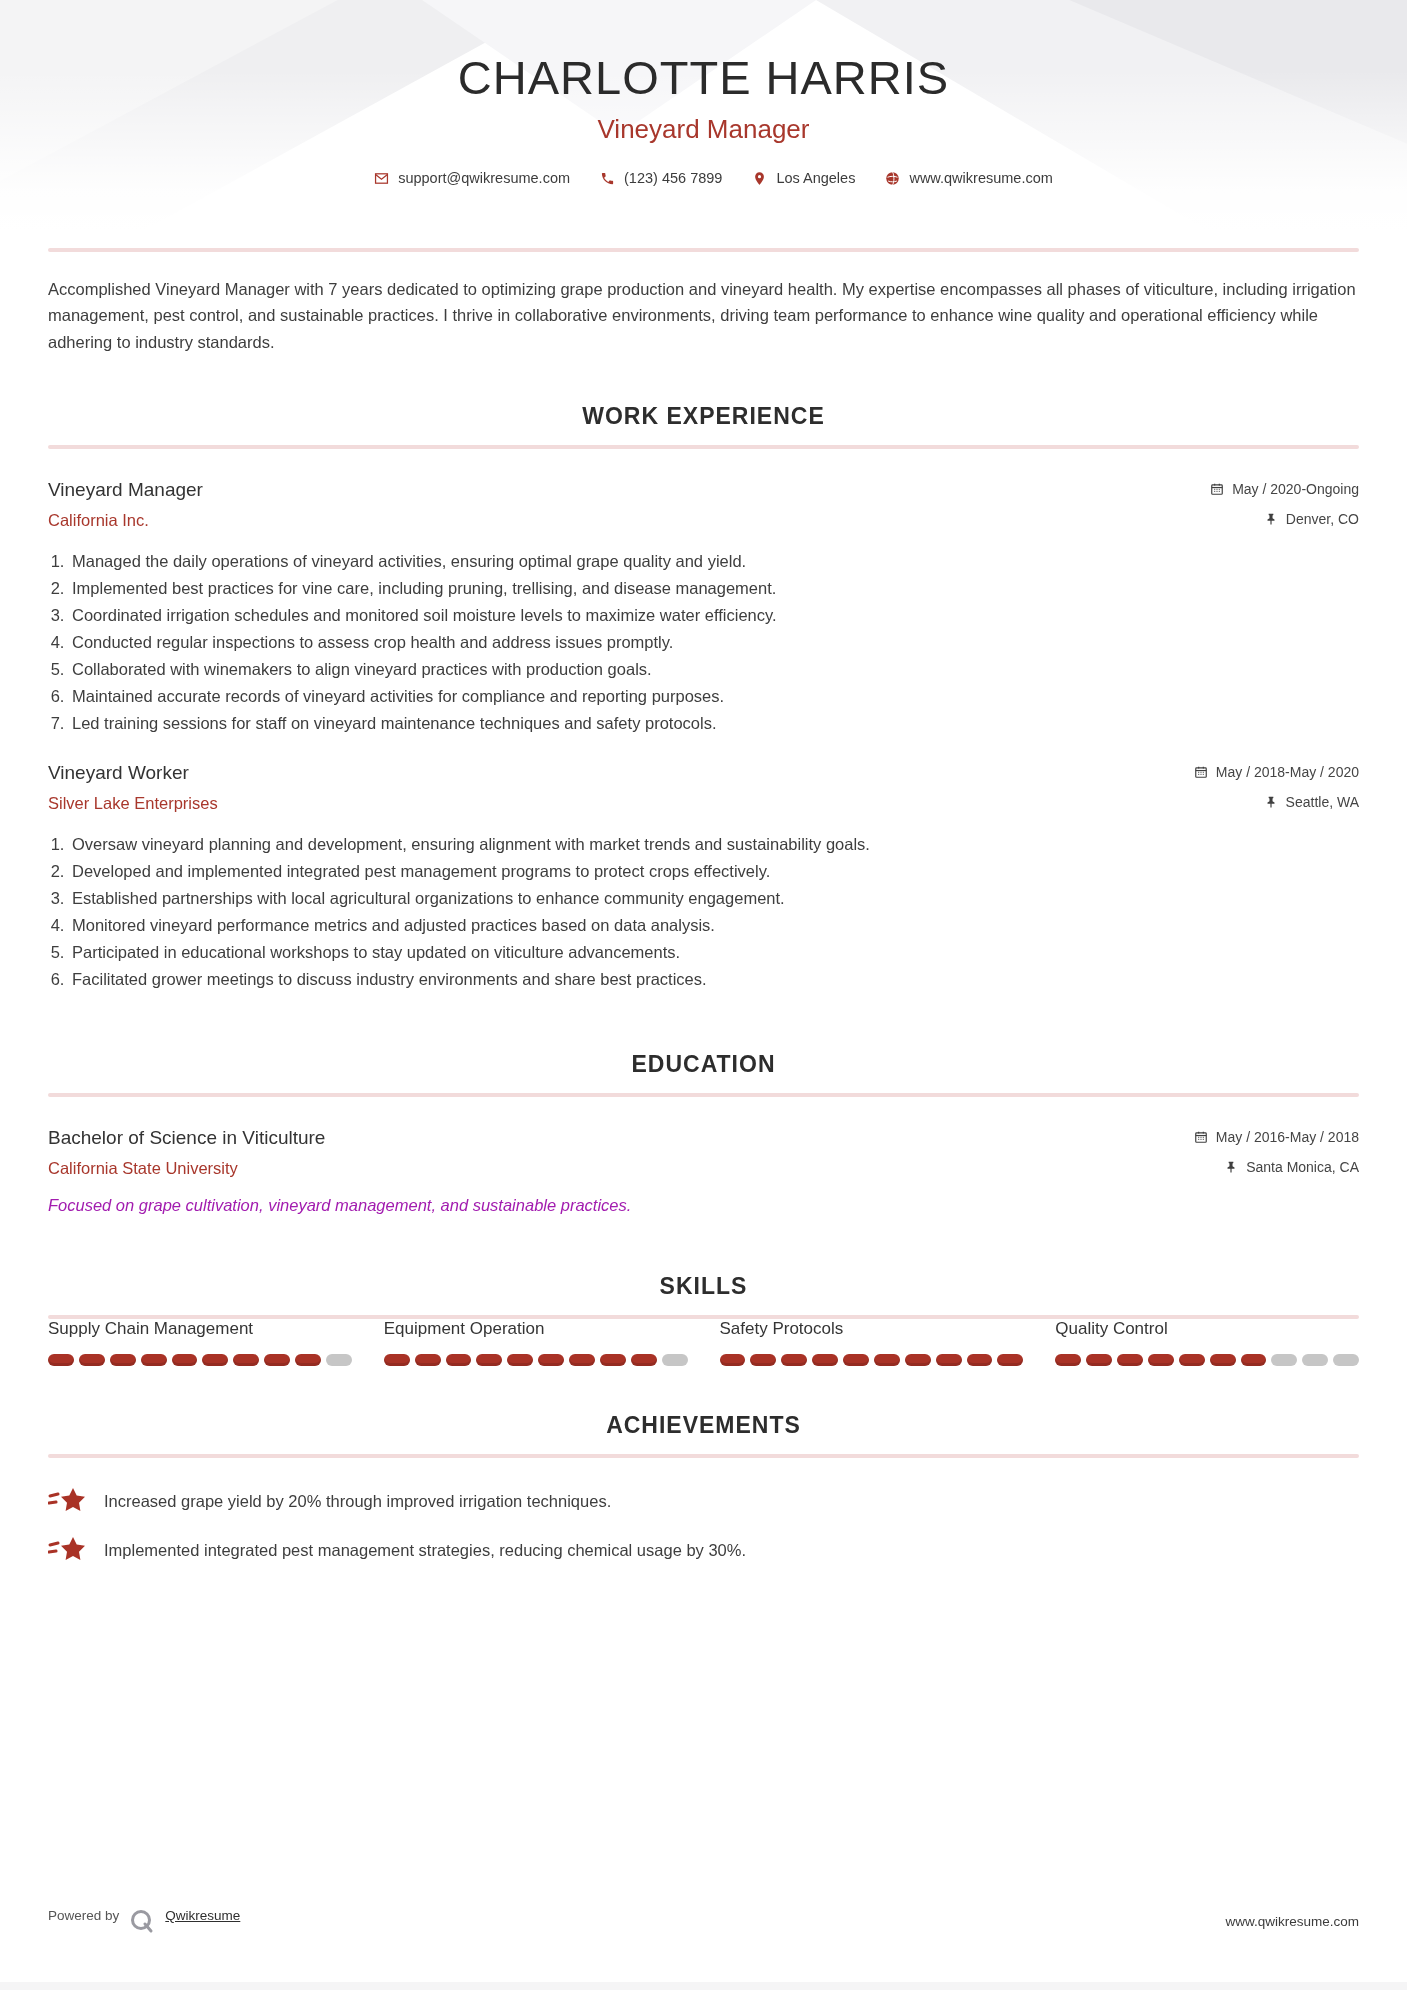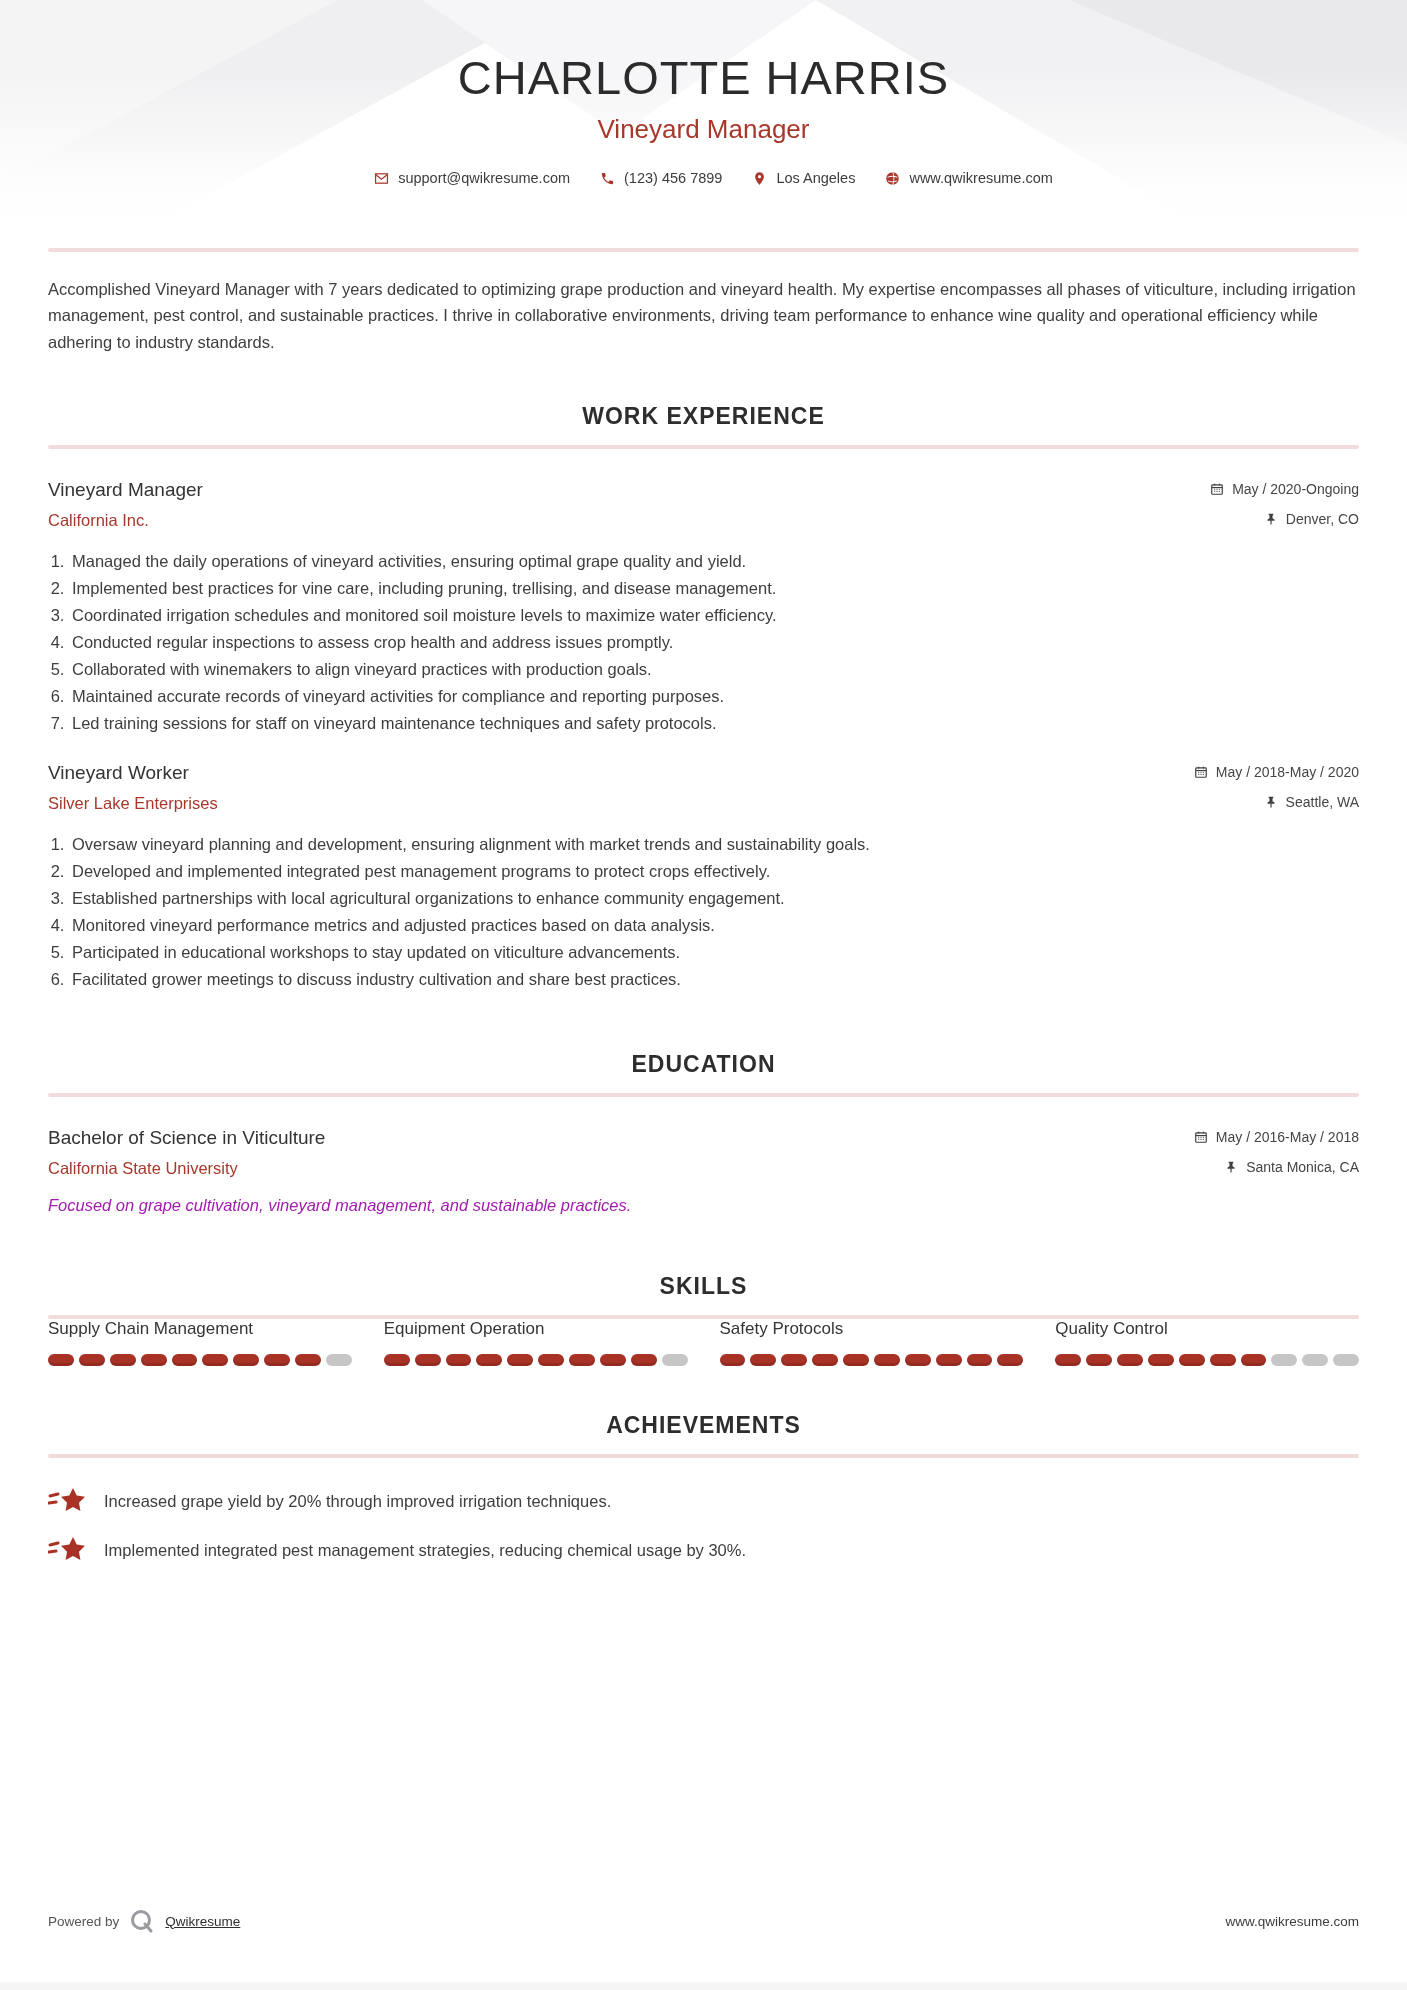--- a/index.html
+++ b/index.html
@@ -79,21 +79,21 @@
   .ach-row{display:flex;align-items:center;gap:18px;margin-bottom:17px;}
   .ach-icon{display:inline-flex;width:38px;height:32px;color:var(--dot-filled);flex:0 0 auto;}
   .ach-icon svg{width:100%;height:100%;}
   .ach-text{font-size:16.5px;color:#3e3e3e;text-align:center;}
   
   .footer{
     position:absolute;left:48px;right:48px;top:1908px;
     display:flex;justify-content:space-between;align-items:center;
     font-size:13.5px;color:#3c3c3c;
   }
-  .footer-left{display:flex;align-items:center;gap:10px;}
+  .footer-left{display:flex;align-items:flex-start;gap:10px;}
   .powered{color:#555;}
   .qlogo{display:inline-flex;width:26px;height:26px;color:#9a9aa1;}
   .qlogo svg{width:100%;height:100%;}
   .brand-link{color:#2f2f2f;text-decoration:underline;}
   .footer-site{color:#3c3c3c;text-decoration:none;}
   .bottom-strip{position:absolute;left:0;right:0;bottom:0;height:8px;background:#f5f5f6;}
 </style>
 </head>
 <body>
 
@@ -221,21 +221,21 @@
           </span>
           <span>Seattle, WA</span>
         </span>
       </div>
       <ol class="bullets">
         <li>Oversaw vineyard planning and development, ensuring alignment with market trends and sustainability goals.</li>
         <li>Developed and implemented integrated pest management programs to protect crops effectively.</li>
         <li>Established partnerships with local agricultural organizations to enhance community engagement.</li>
         <li>Monitored vineyard performance metrics and adjusted practices based on data analysis.</li>
         <li>Participated in educational workshops to stay updated on viticulture advancements.</li>
-        <li>Facilitated grower meetings to discuss industry cultivation and share best practices.</li>
+        <li>Facilitated grower meetings to discuss industry environments and share best practices.</li>
       </ol>
     </div>
   </section>
 
   <section class="sec-edu">
     <h2 class="section-heading">EDUCATION</h2>
     <div class="rule"></div>
     <div class="job">
       <div class="row-split">
         <h3 class="job-title">Bachelor of Science in Viticulture</h3>

